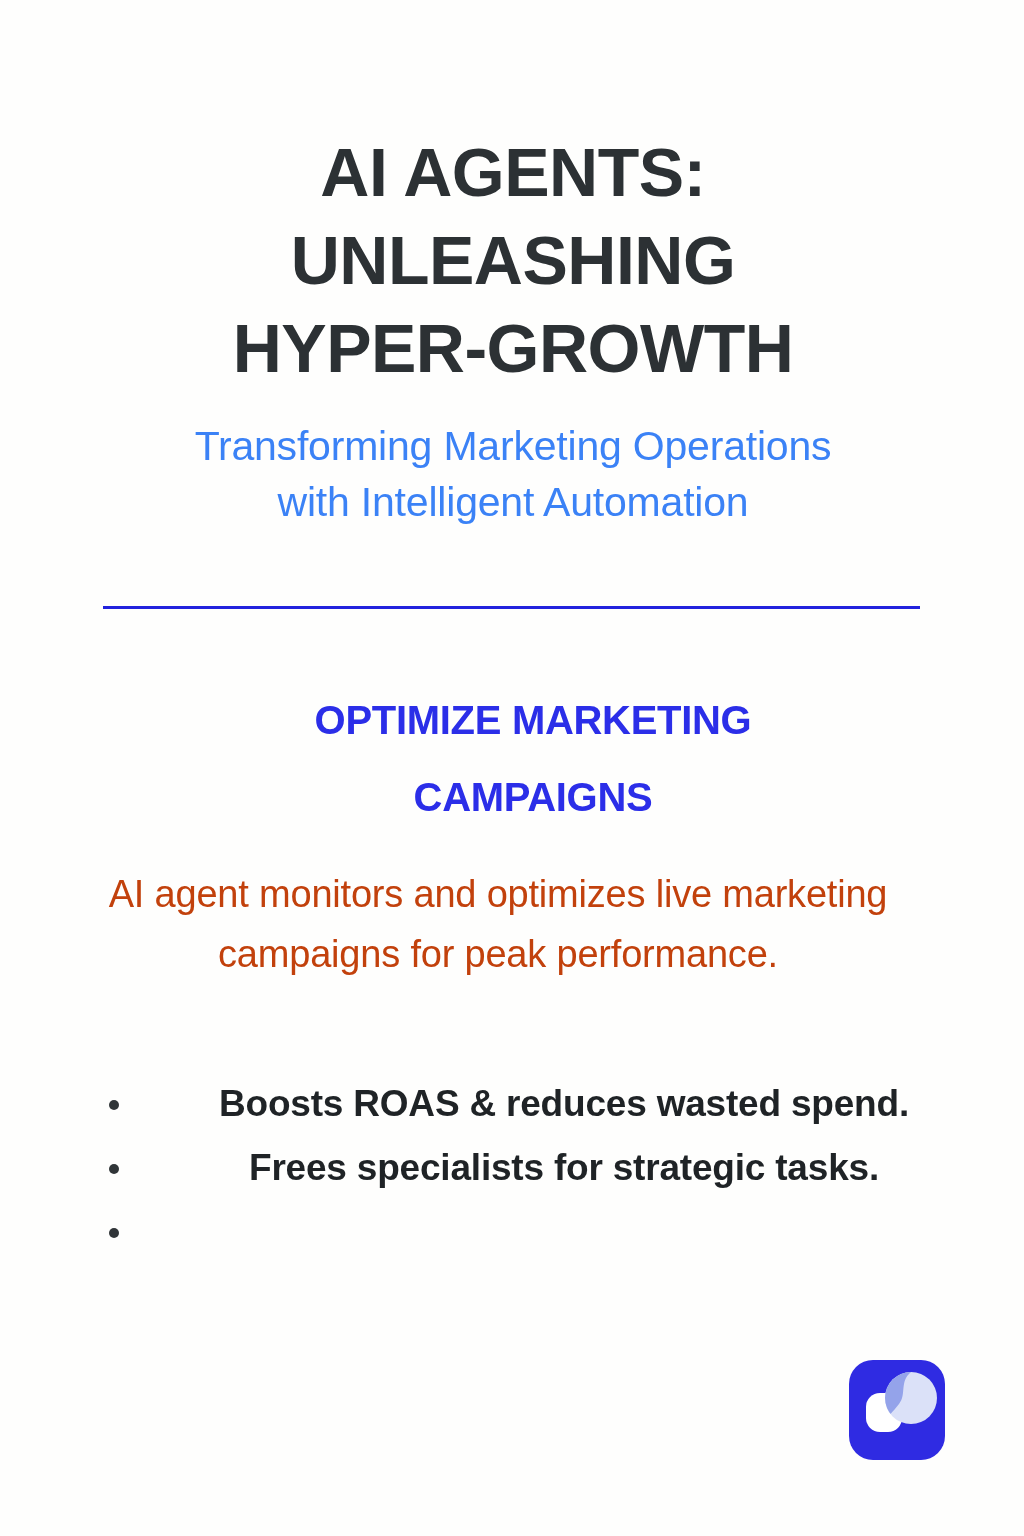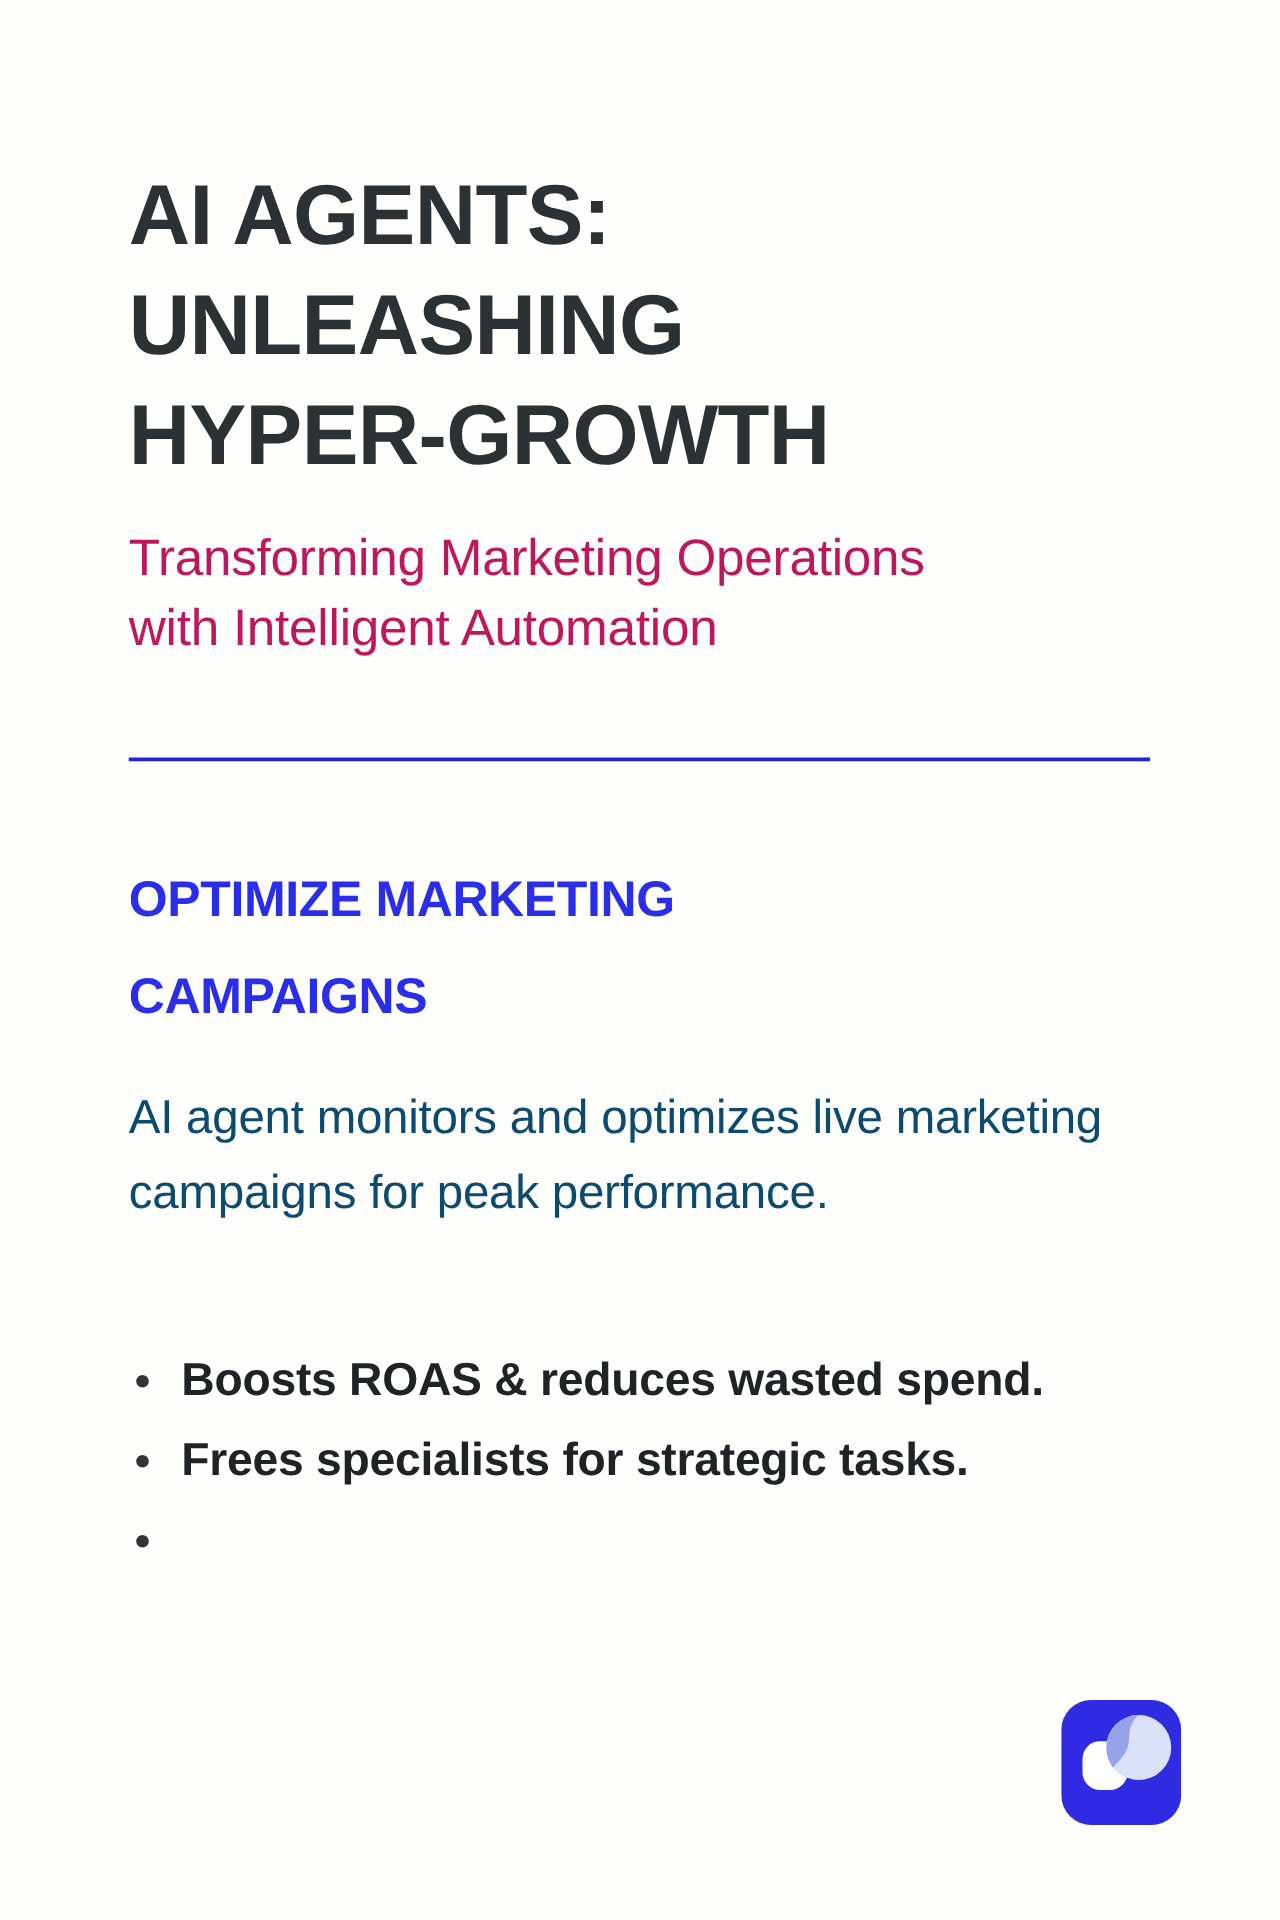--- a/index.html
+++ b/index.html
@@ -13,20 +13,21 @@
     font-family: "Liberation Sans", sans-serif;
     overflow: hidden;
     position: relative;
   }
 
   .page {
     position: absolute;
     inset: 0;
     width: 1024px;
     height: 1536px;
+    text-align: center;
   }
 
   
   .hero {
     position: absolute;
     left: 103px;
     top: 128px;
     width: 820px;
   }
 
@@ -40,21 +41,21 @@
     text-transform: uppercase;
     white-space: pre-line;
   }
 
   .subtitle {
     margin: 26px 0 0 0;
     font-size: 41px;
     line-height: 56px;
     font-weight: 400;
     letter-spacing: -0.2px;
-    color: #be185d;
+    color: #3b82f6;
     white-space: pre-line;
   }
 
   
   .divider {
     position: absolute;
     left: 103px;
     top: 606px;
     width: 817px;
     height: 3px;
@@ -79,21 +80,21 @@
     text-transform: uppercase;
     white-space: pre-line;
   }
 
   .section-body {
     margin: 28px 0 0 0;
     font-size: 38px;
     line-height: 60px;
     font-weight: 400;
     letter-spacing: -0.2px;
-    color: #0c4a6e;
+    color: #c2410c;
     max-width: 790px;
   }
 
   
   .bullets {
     position: absolute;
     left: 103px;
     top: 1072px;
     width: 880px;
     list-style: none;

